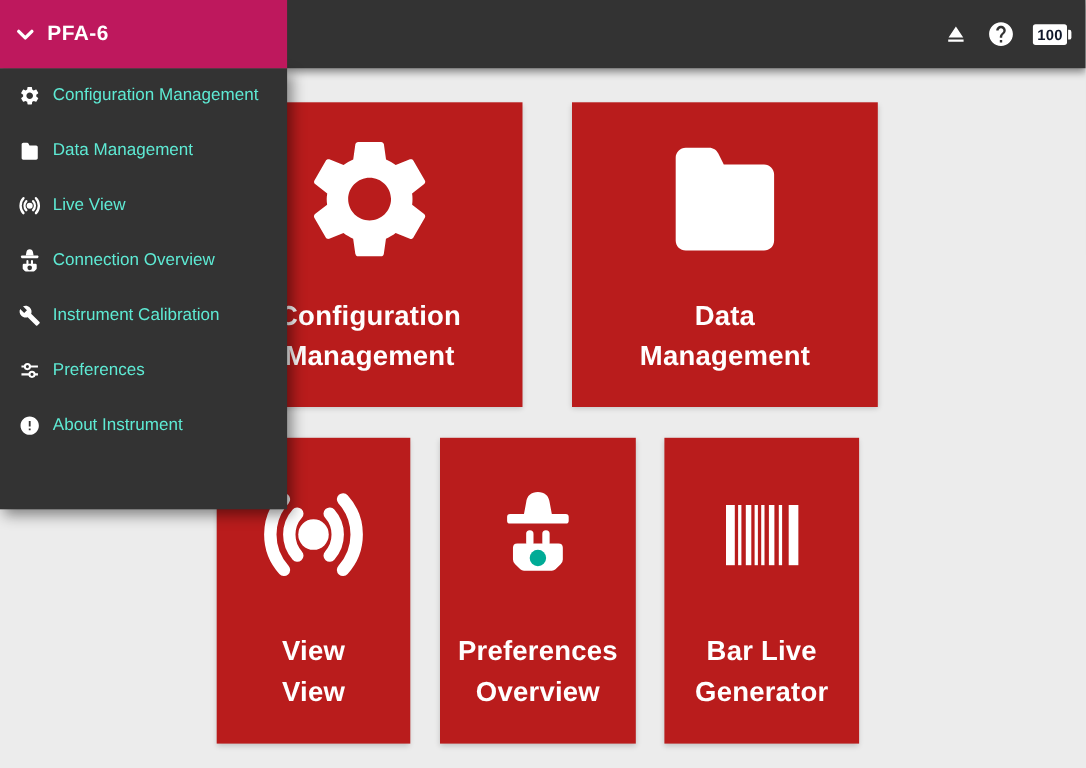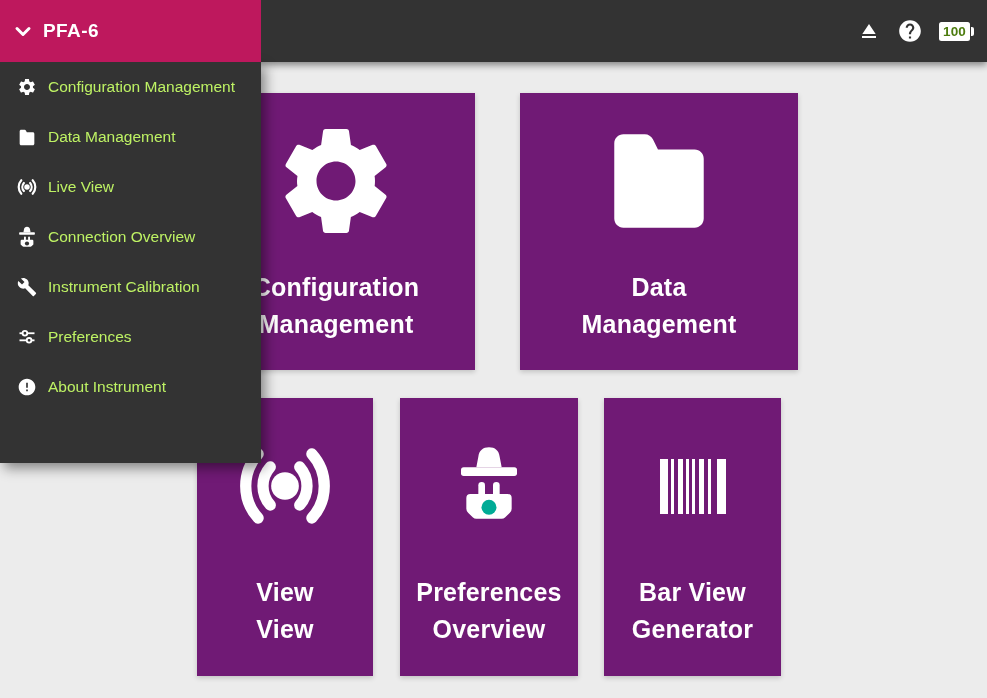--- a/index.html
+++ b/index.html
@@ -13,21 +13,21 @@
     background:#333333; z-index:10;
     box-shadow:0 3px 7px rgba(0,0,0,0.45);
     display:flex; align-items:center; justify-content:flex-end;
   }
   .topbar-right { display:flex; align-items:center; gap:16px; padding-right:13px; }
   .icon-btn { background:none; border:none; padding:0; display:flex; align-items:center; cursor:pointer; }
 
   .battery { display:flex; align-items:center; }
   .battery-body {
     width:31px; height:19px; background:#ffffff; border-radius:2.5px;
-    color:#4d7c0f; font-size:13.5px; font-weight:700;
+    color:#0f172a; font-size:13.5px; font-weight:700;
     display:flex; align-items:center; justify-content:center; letter-spacing:0.2px;
   }
   .battery-nub { width:3px; height:9px; background:#ffffff; border-radius:0 2px 2px 0; margin-left:1px; }
 
   
   .dropdown-header {
     position:absolute; left:0; top:0; width:261px; height:62px;
     background:#be185d; z-index:30;
     display:flex; align-items:center; padding-left:11px; cursor:pointer;
   }
@@ -42,26 +42,26 @@
     box-shadow:4px 5px 12px rgba(0,0,0,0.45);
   }
   .menu-item {
     height:50px; display:flex; align-items:center; padding-left:15px; cursor:pointer;
   }
   .menu-item .mi-icon {
     width:24px; height:24px; display:flex; align-items:center; justify-content:center;
     flex:0 0 24px;
   }
   .menu-item .mi-label {
-    color:#bef264; font-size:15.5px; margin-left:9px; white-space:nowrap;
+    color:#5eead4; font-size:15.5px; margin-left:9px; white-space:nowrap;
   }
 
   
   .tile {
-    position:absolute; background:#701a75; cursor:pointer;
+    position:absolute; background:#b91c1c; cursor:pointer;
     box-shadow:0 2px 5px rgba(0,0,0,0.18); z-index:1;
   }
   .tile-1 { left:197px; top:93px;  width:278px; height:277px; }
   .tile-2 { left:520px; top:93px;  width:278px; height:277px; }
   .tile-3 { left:197px; top:398px; width:176px; height:278px; }
   .tile-4 { left:400px; top:398px; width:178px; height:278px; }
   .tile-5 { left:604px; top:398px; width:177px; height:278px; }
   .tile-icon {
     position:absolute; left:0; top:0; width:100%; height:176px;
     display:flex; align-items:center; justify-content:center;
@@ -160,21 +160,21 @@
         <rect fill="#ffffff" x="11" y="0" width="3" height="55"></rect>
         <rect fill="#ffffff" x="18" y="0" width="5" height="55"></rect>
         <rect fill="#ffffff" x="26" y="0" width="3" height="55"></rect>
         <rect fill="#ffffff" x="32" y="0" width="3" height="55"></rect>
         <rect fill="#ffffff" x="39" y="0" width="5" height="55"></rect>
         <rect fill="#ffffff" x="48" y="0" width="3" height="55"></rect>
         <rect fill="#ffffff" x="57" y="0" width="9" height="55"></rect>
       </svg>
     </div>
     <div class="tile-label">
-      <div>Bar View</div>
+      <div>Bar Live</div>
       <div>Generator</div>
     </div>
   </div>
 
   <div class="menu">
 
     <div class="menu-item">
       <span class="mi-icon">
         <svg width="20" height="20" viewBox="0 0 24 24">
             <path fill="#ffffff" d="M19.14 12.94c.04-.3.06-.61.06-.94 0-.32-.02-.64-.07-.94l2.03-1.58c.18-.14.23-.41.12-.61l-1.92-3.32c-.12-.22-.37-.29-.59-.22l-2.39.96c-.5-.38-1.03-.7-1.62-.94l-.36-2.54c-.04-.24-.24-.41-.48-.41h-3.84c-.24 0-.43.17-.47.41L9.25 5.35c-.59.24-1.13.57-1.62.94L5.24 5.33c-.22-.08-.47 0-.59.22L2.74 8.87c-.12.21-.08.47.12.61l2.03 1.58c-.05.3-.09.63-.09.94s.02.64.07.94l-2.03 1.58c-.18.14-.23.41-.12.61l1.92 3.32c.12.22.37.29.59.22l2.39-.96c.5.38 1.03.7 1.62.94l.36 2.54c.05.24.24.41.48.41h3.84c.24 0 .44-.17.47-.41l.36-2.54c.59-.24 1.13-.56 1.62-.94l2.39.96c.22.08.47 0 .59-.22l1.92-3.32c.12-.22.07-.47-.12-.61l-2.01-1.58zM12 15.6c-1.98 0-3.6-1.62-3.6-3.6s1.62-3.6 3.6-3.6 3.6 1.62 3.6 3.6-1.62 3.6-3.6 3.6z"></path>

